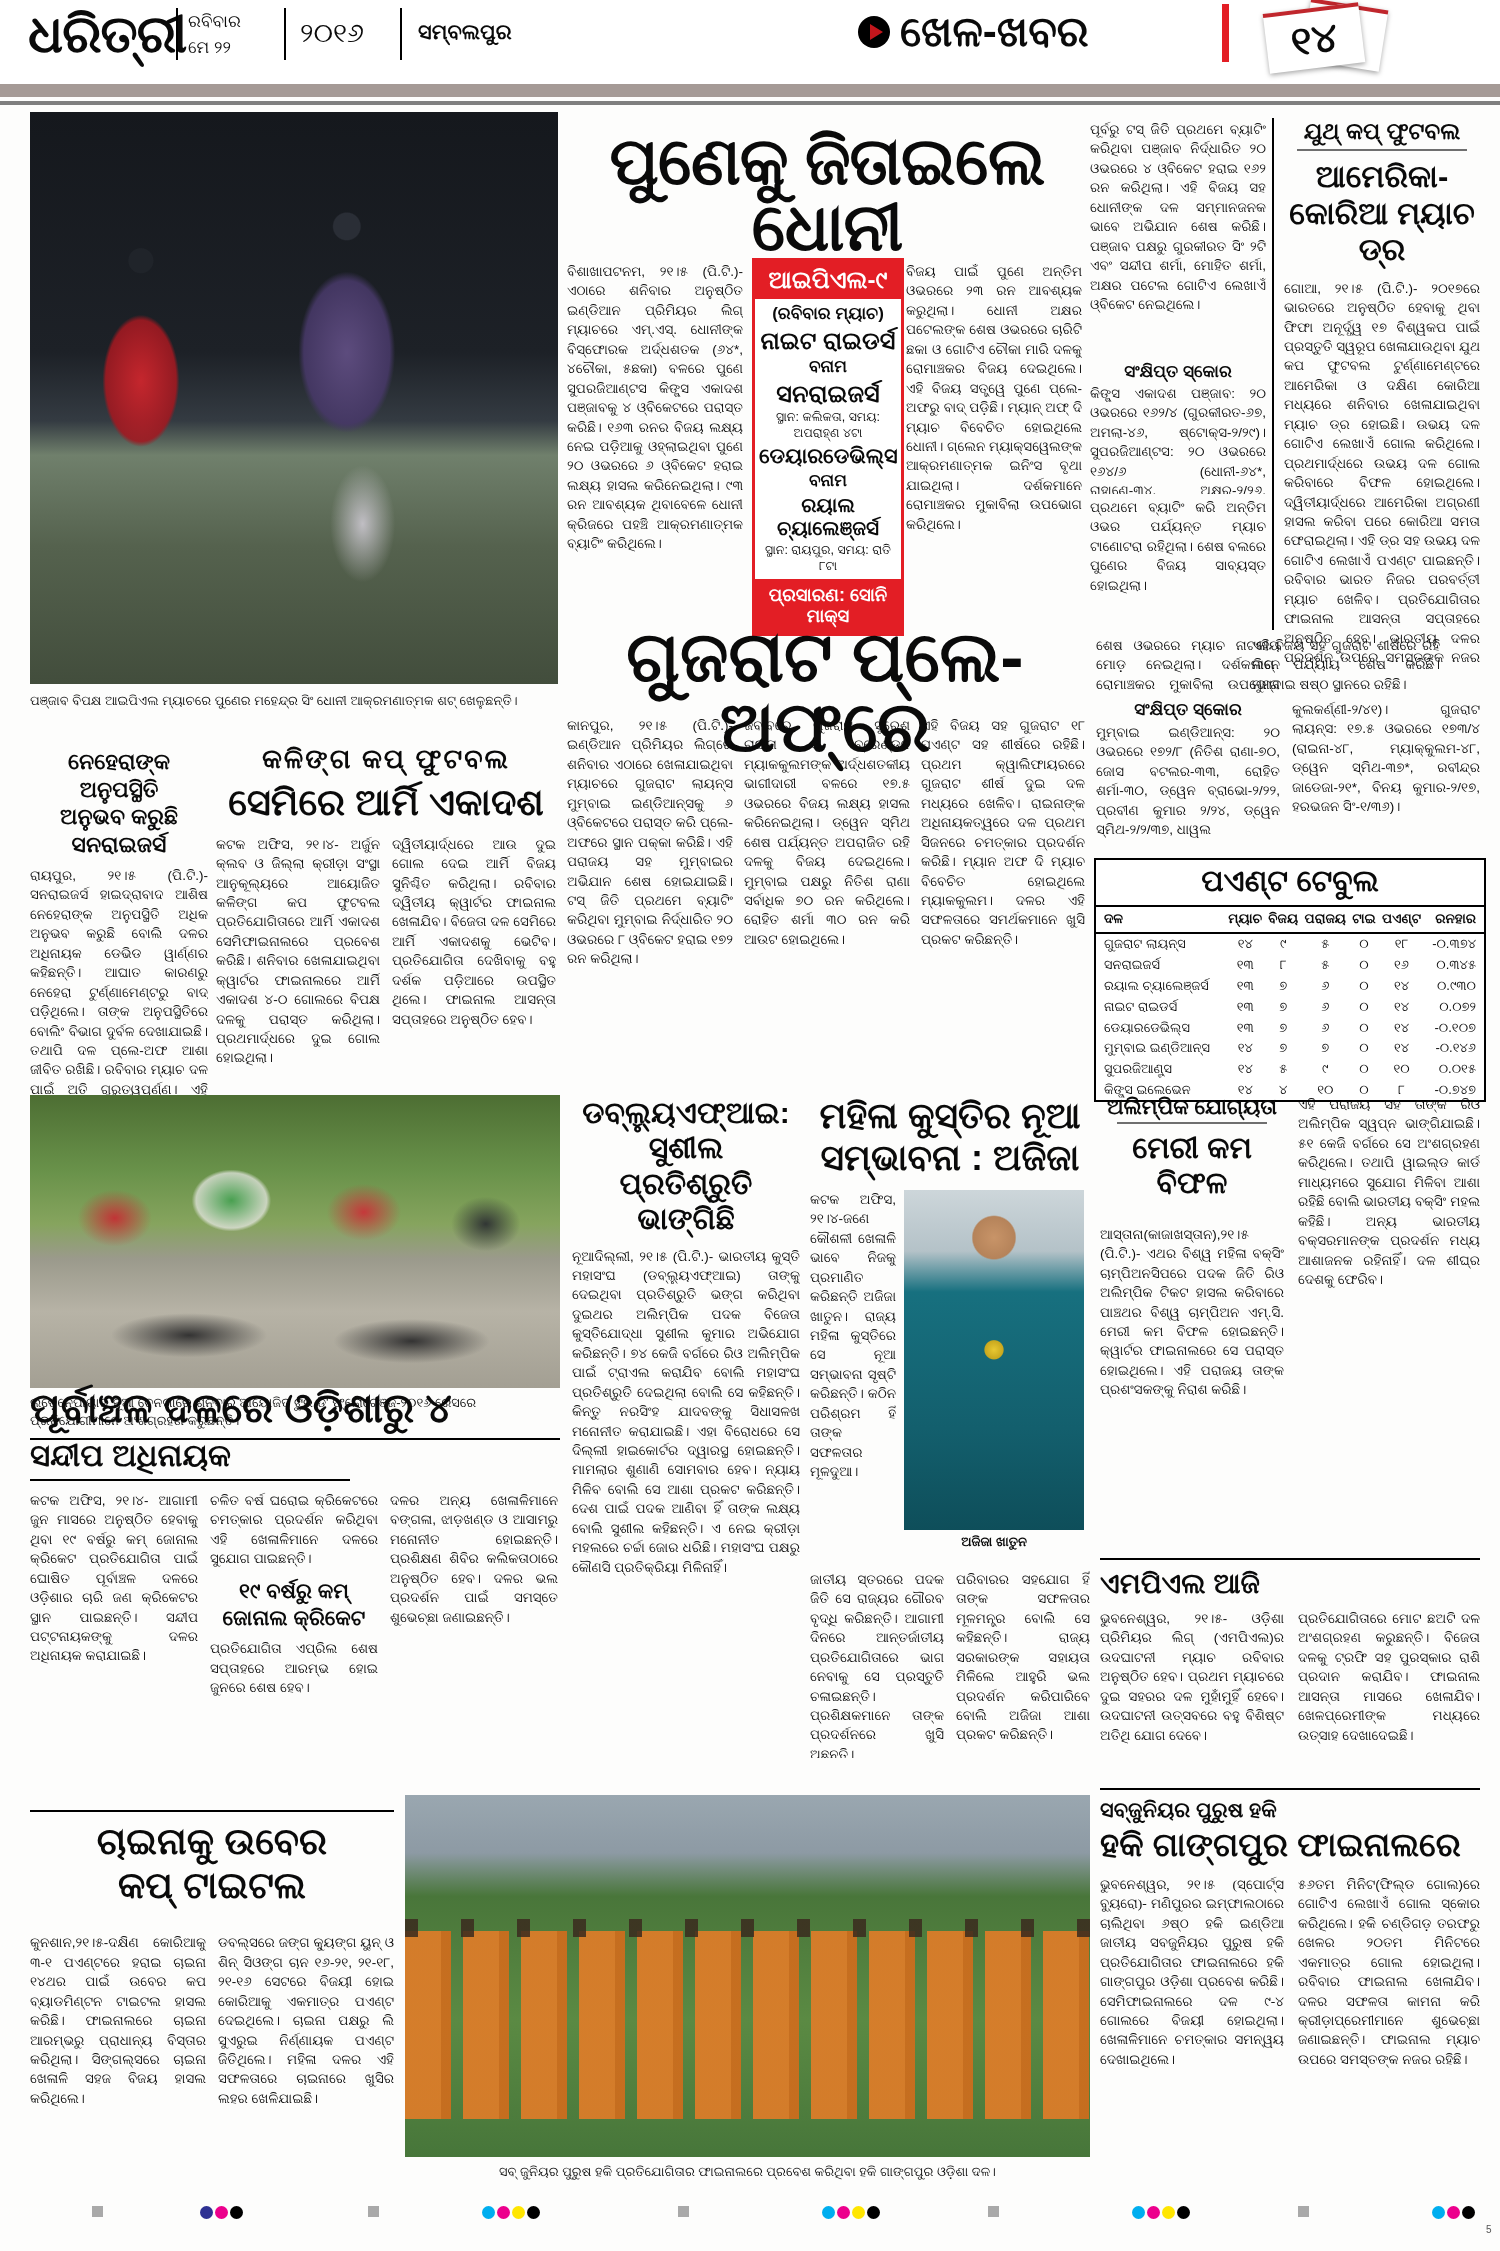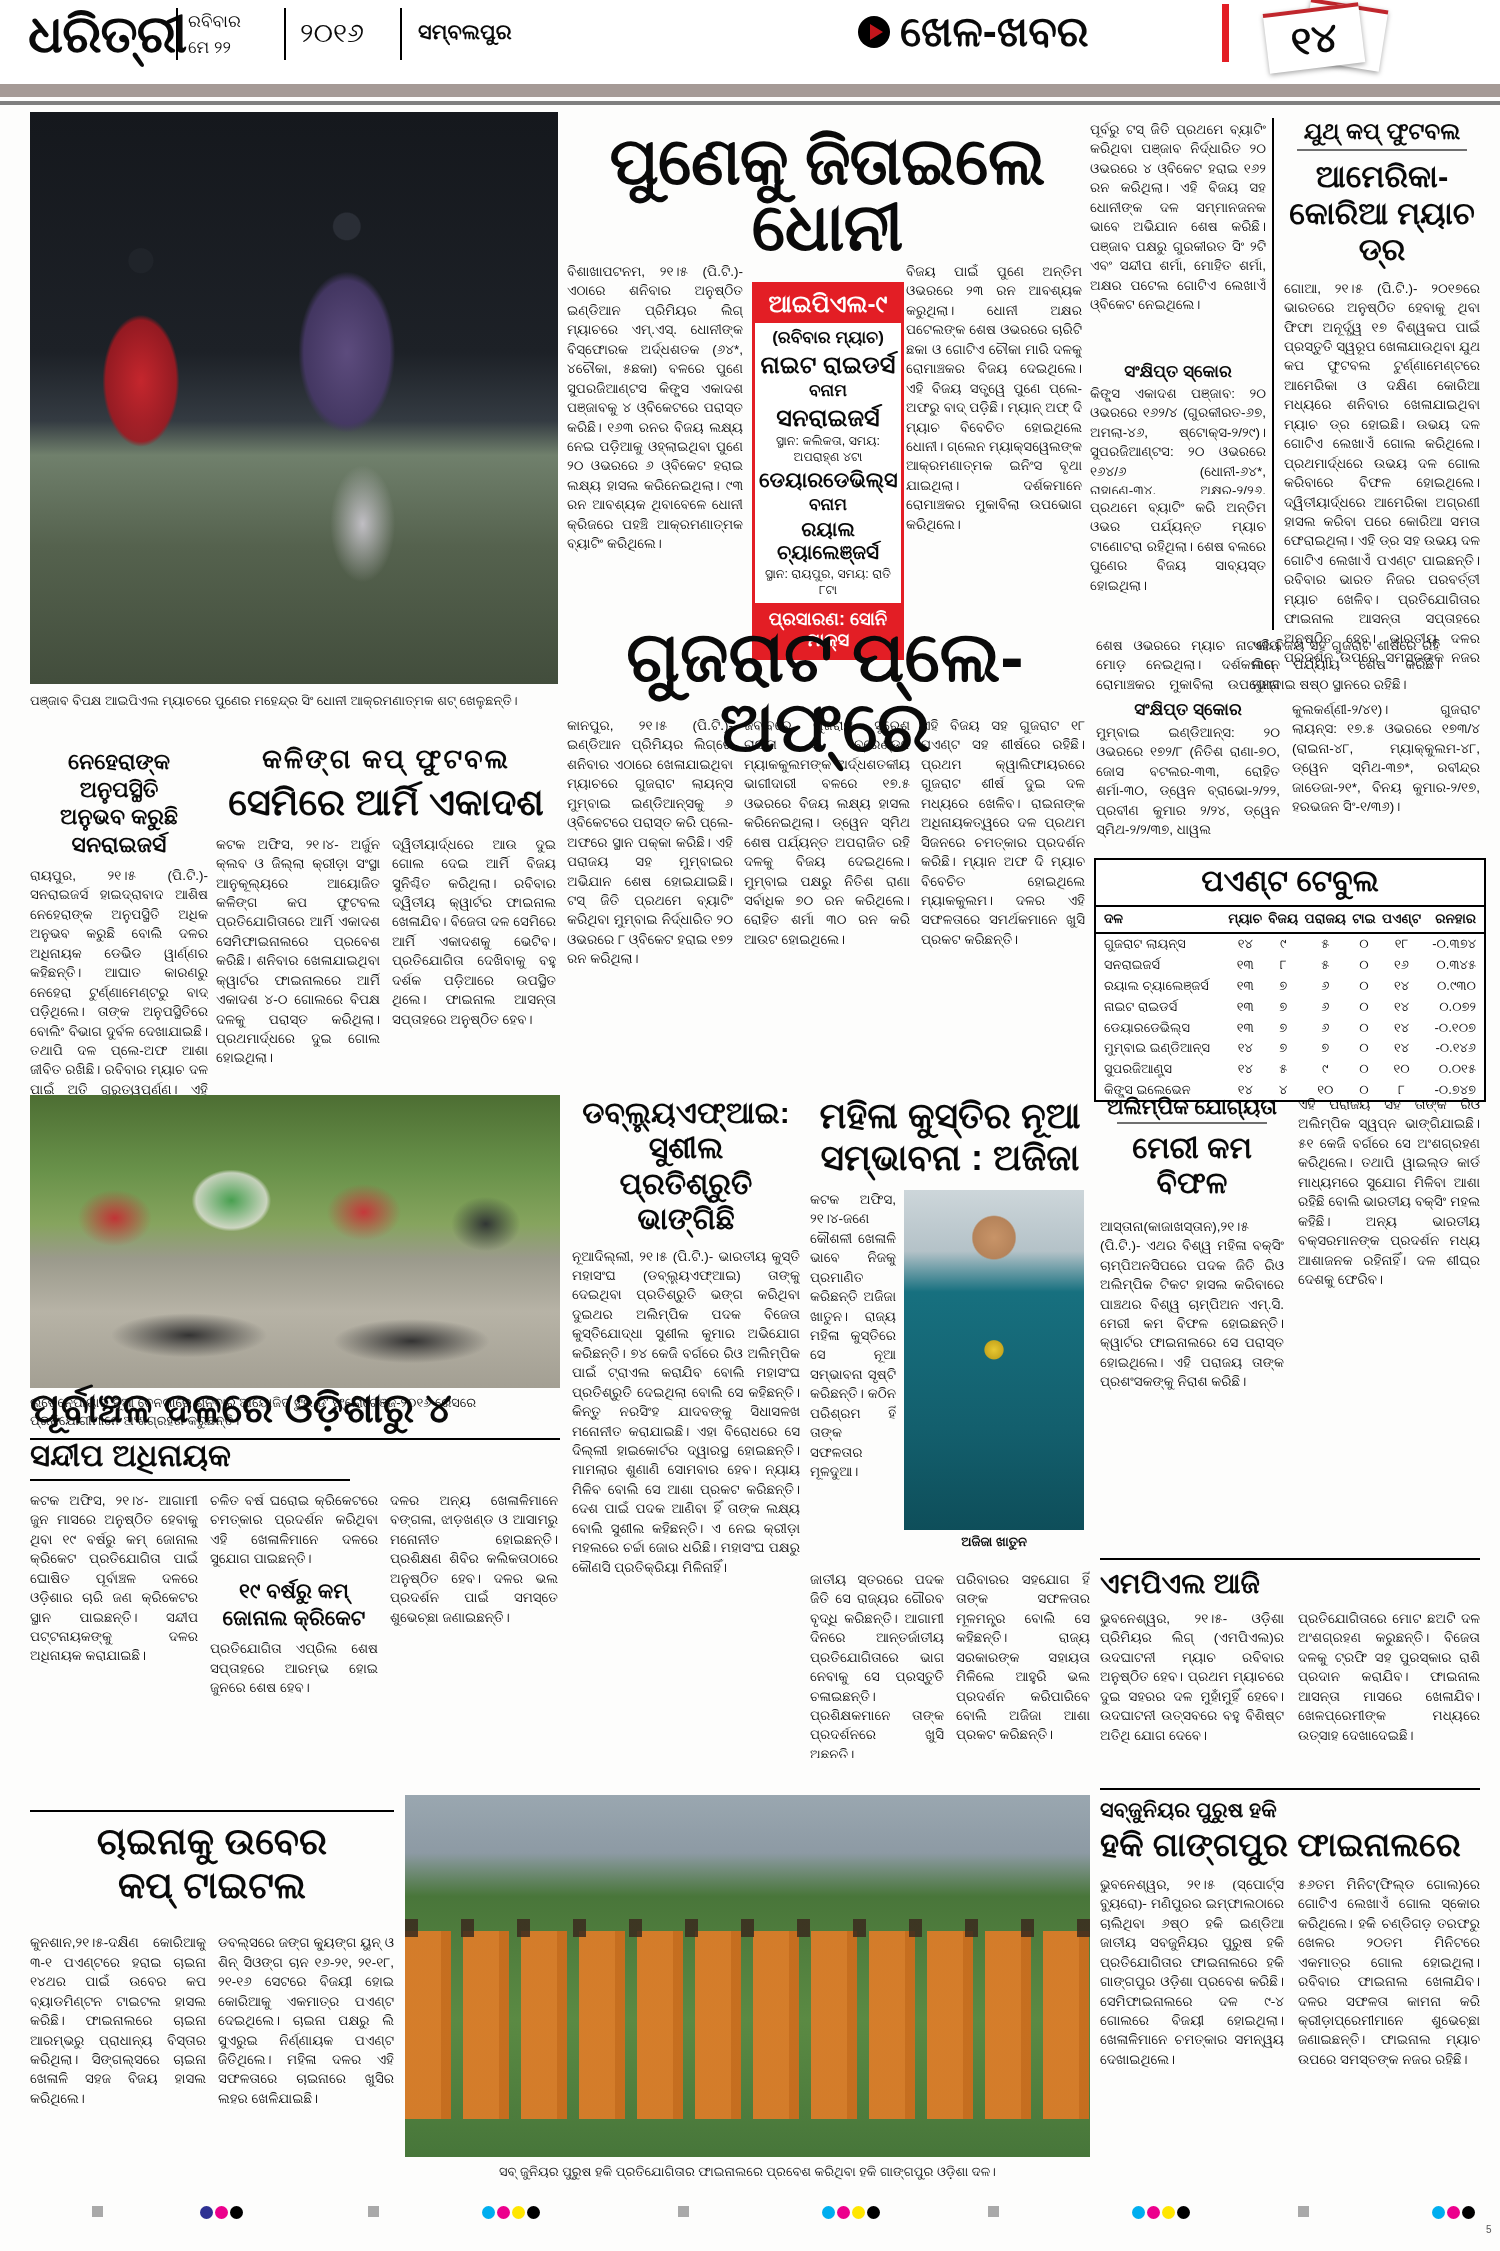--- a/index.html
+++ b/index.html
@@ -113,21 +113,21 @@
   <div class="abs" style="left:0;top:84px;width:1500px;height:13px;background:#a59a96;"></div>
   <div class="abs" style="left:0;top:101px;width:1500px;height:4px;background:#7f7f7f;"></div>
 
   <div class="abs photo ph-cricket" style="left:30px;top:112px;width:528px;height:572px;"></div>
   <div class="abs caption" style="left:30px;top:692px;width:528px;">ପଞ୍ଜାବ ବିପକ୍ଷ ଆଇପିଏଲ ମ୍ୟାଚରେ ପୁଣେର ମହେନ୍ଦ୍ର ସିଂ ଧୋନୀ ଆକ୍ରମଣାତ୍ମକ ଶଟ୍ ଖେଳୁଛନ୍ତି।</div>
 
   <div class="abs h-lead" style="left:565px;top:128px;width:524px;text-align:center;">ପୁଣେକୁ ଜିତାଇଲେ ଧୋନୀ</div>
 
   <div class="abs body-text" style="left:567px;top:262px;width:176px;height:368px;">ବିଶାଖାପଟନମ, ୨୧।୫ (ପି.ଟି.)- ଏଠାରେ ଶନିବାର ଅନୁଷ୍ଠିତ ଇଣ୍ଡିଆନ ପ୍ରିମିୟର ଲିଗ୍ ମ୍ୟାଚରେ ଏମ୍.ଏସ୍. ଧୋନୀଙ୍କ ବିସ୍ଫୋରକ ଅର୍ଦ୍ଧଶତକ (୬୪*, ୪ଚୌକା, ୫ଛକା) ବଳରେ ପୁଣେ ସୁପରଜିଆଣ୍ଟସ କିଙ୍ଗ୍ସ ଏକାଦଶ ପଞ୍ଜାବକୁ ୪ ଓ୍ବିକେଟରେ ପରାସ୍ତ କରିଛି। ୧୬୩ ରନର ବିଜୟ ଲକ୍ଷ୍ୟ ନେଇ ପଡ଼ିଆକୁ ଓହ୍ଲାଇଥିବା ପୁଣେ ୨୦ ଓଭରରେ ୬ ଓ୍ବିକେଟ ହରାଇ ଲକ୍ଷ୍ୟ ହାସଲ କରିନେଇଥିଲା। ୯୩ ରନ ଆବଶ୍ୟକ ଥିବାବେଳେ ଧୋନୀ କ୍ରିଜରେ ପହଞ୍ଚି ଆକ୍ରମଣାତ୍ମକ ବ୍ୟାଟିଂ କରିଥିଲେ।</div>
 
-  <div class="abs fixture" style="left:752px;top:258px;width:146px;height:372px;margin-top:24px;">
+  <div class="abs fixture" style="left:752px;top:258px;width:146px;height:372px;">
     <div class="band" style="font-size:24px;padding:5px 0;">ଆଇପିଏଲ-୯</div>
     <div class="inner">
       <div style="font-size:17px;font-weight:bold;">(ରବିବାର ମ୍ୟାଚ)</div>
       <div class="team-big">ନାଇଟ ରାଇଡର୍ସ</div>
       <div class="vs">ବନାମ</div>
       <div class="team-big">ସନରାଇଜର୍ସ</div>
       <div class="venue">ସ୍ଥାନ: କଲିକତା, ସମୟ: ଅପରାହ୍ଣ ୪ଟା</div>
       <div class="team-big" style="font-size:21px;">ଡେୟାରଡେଭିଲ୍ସ</div>
       <div class="vs">ବନାମ</div>
       <div class="team-big" style="font-size:20px;">ରୟାଲ ଚ୍ୟାଲେଞ୍ଜର୍ସ</div>
@@ -299,21 +299,21 @@
       <div class="body-text" style="width:134px;height:188px;">ପରିବାରର ସହଯୋଗ ହିଁ ତାଙ୍କ ସଫଳତାର ମୂଳମନ୍ତ୍ର ବୋଲି ସେ କହିଛନ୍ତି। ରାଜ୍ୟ ସରକାରଙ୍କ ସହାୟତା ମିଳିଲେ ଆହୁରି ଭଲ ପ୍ରଦର୍ଶନ କରିପାରିବେ ବୋଲି ଅଜିଜା ଆଶା ପ୍ରକଟ କରିଛନ୍ତି।</div>
     </div>
   </div>
 
   <div class="abs" style="left:1100px;top:1095px;width:380px;">
     <div style="display:flex;gap:14px;">
       <div style="width:184px;">
         <div class="kicker center" style="font-size:21px;">ଅଲିମ୍ପିକ ଯୋଗ୍ୟତା</div>
         <div class="kicker-rule" style="width:150px;margin:3px auto 6px;"></div>
         <div class="h-mid center" style="font-size:30px;">ମେରୀ କମ ବିଫଳ</div>
-        <div class="body-text" style="height:342px;margin-top:16px;">ଆସ୍ତାନା(କାଜାଖସ୍ତାନ),୨୧।୫ (ପି.ଟି.)- ଏଥର ବିଶ୍ୱ ମହିଳା ବକ୍ସିଂ ଚାମ୍ପିଅନସିପରେ ପଦକ ଜିତି ରିଓ ଅଲିମ୍ପିକ ଟିକଟ ହାସଲ କରିବାରେ ପାଞ୍ଚଥର ବିଶ୍ୱ ଚାମ୍ପିଅନ ଏମ୍.ସି. ମେରୀ କମ ବିଫଳ ହୋଇଛନ୍ତି। କ୍ୱାର୍ଟର ଫାଇନାଲରେ ସେ ପରାସ୍ତ ହୋଇଥିଲେ। ଏହି ପରାଜୟ ତାଙ୍କ ପ୍ରଶଂସକଙ୍କୁ ନିରାଶ କରିଛି।</div>
+        <div class="body-text" style="height:342px;margin-top:24px;">ଆସ୍ତାନା(କାଜାଖସ୍ତାନ),୨୧।୫ (ପି.ଟି.)- ଏଥର ବିଶ୍ୱ ମହିଳା ବକ୍ସିଂ ଚାମ୍ପିଅନସିପରେ ପଦକ ଜିତି ରିଓ ଅଲିମ୍ପିକ ଟିକଟ ହାସଲ କରିବାରେ ପାଞ୍ଚଥର ବିଶ୍ୱ ଚାମ୍ପିଅନ ଏମ୍.ସି. ମେରୀ କମ ବିଫଳ ହୋଇଛନ୍ତି। କ୍ୱାର୍ଟର ଫାଇନାଲରେ ସେ ପରାସ୍ତ ହୋଇଥିଲେ। ଏହି ପରାଜୟ ତାଙ୍କ ପ୍ରଶଂସକଙ୍କୁ ନିରାଶ କରିଛି।</div>
       </div>
       <div class="body-text" style="width:182px;height:452px;">ଏହି ପରାଜୟ ସହ ତାଙ୍କ ରିଓ ଅଲିମ୍ପିକ ସ୍ୱପ୍ନ ଭାଙ୍ଗିଯାଇଛି। ୫୧ କେଜି ବର୍ଗରେ ସେ ଅଂଶଗ୍ରହଣ କରିଥିଲେ। ତଥାପି ୱାଇଲ୍ଡ କାର୍ଡ ମାଧ୍ୟମରେ ସୁଯୋଗ ମିଳିବା ଆଶା ରହିଛି ବୋଲି ଭାରତୀୟ ବକ୍ସିଂ ମହଲ କହିଛି। ଅନ୍ୟ ଭାରତୀୟ ବକ୍ସରମାନଙ୍କ ପ୍ରଦର୍ଶନ ମଧ୍ୟ ଆଶାଜନକ ରହିନାହିଁ। ଦଳ ଶୀଘ୍ର ଦେଶକୁ ଫେରିବ।</div>
     </div>
   </div>
 
   <div class="abs hrule" style="left:1100px;top:1558px;width:380px;height:2px;"></div>
   <div class="abs" style="left:1100px;top:1568px;width:380px;">
     <div class="kicker" style="font-size:28px;">ଏମପିଏଲ ଆଜି</div>
     <div style="display:flex;gap:14px;margin-top:8px;">
       <div class="body-text" style="width:184px;height:176px;">ଭୁବନେଶ୍ୱର, ୨୧।୫- ଓଡ଼ିଶା ପ୍ରିମିୟର ଲିଗ୍ (ଏମପିଏଲ)ର ଉଦଘାଟନୀ ମ୍ୟାଚ ରବିବାର ଅନୁଷ୍ଠିତ ହେବ। ପ୍ରଥମ ମ୍ୟାଚରେ ଦୁଇ ସହରର ଦଳ ମୁହାଁମୁହିଁ ହେବେ। ଉଦଘାଟନୀ ଉତ୍ସବରେ ବହୁ ବିଶିଷ୍ଟ ଅତିଥି ଯୋଗ ଦେବେ।</div>

